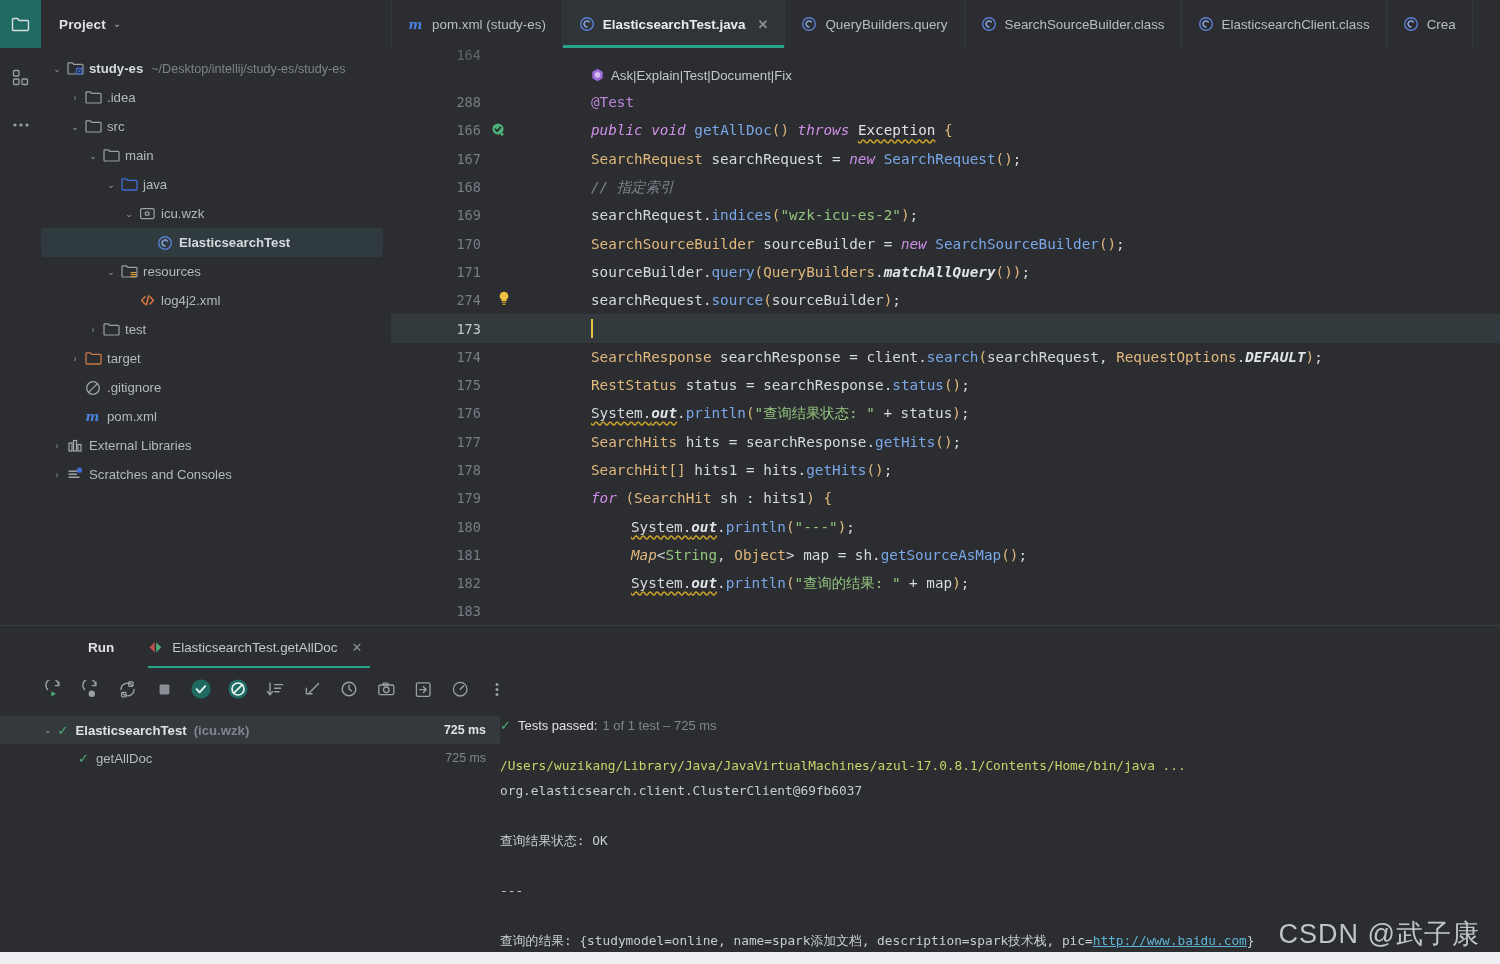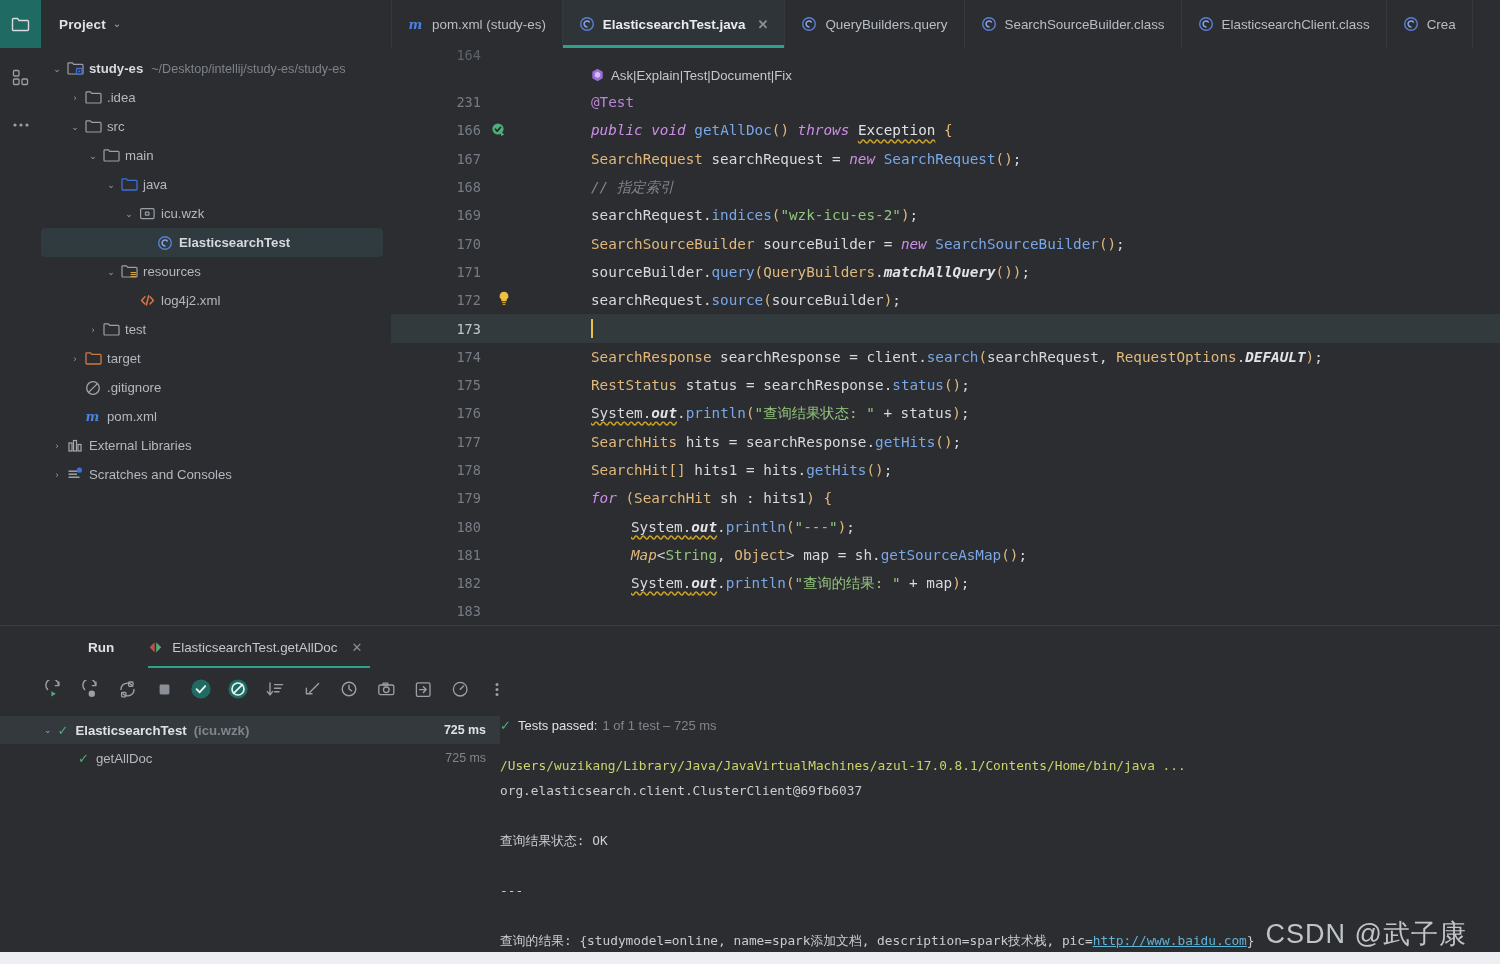--- a/index.html
+++ b/index.html
@@ -353,21 +353,21 @@
     align-items: center;
   }
   .console-status .muted { color: #80858d; margin-left: 5px; }
   .cline { height: 25px; line-height: 25px; color: #c8ccd2; white-space: pre; }
   .cline.cmd { color: #cbd36a; }
   .cline .lnk { color: #5fb3d4; text-decoration: underline; }
 
   
   .watermark {
     position: absolute;
-    right: 33px;
+    right: 20px;
     bottom: 12px;
     font-size: 27px;
     color: #cdd1d6;
     font-family: "Liberation Sans", sans-serif;
     letter-spacing: 1px;
     opacity: .92;
     pointer-events: none;
   }
   .bottom-strip {
     position: absolute;
@@ -626,32 +626,32 @@
         </div>
       </div>
 
     <div class="editor">
       <div class="editor-inner" id="editorlines">
           <div class="code-line" style="height: 14px;"><div class="gutter" style="color:#5d636b;font-size:13.6px;line-height:10px;">164</div></div>
           <div class="code-line" style="height: 26px;"><div class="gutter"></div><div class="gutter-gap"></div><div class="fold-col"></div><div class="code-text" style="font-family: &quot;Liberation Sans&quot;, sans-serif; font-size: 13.2px; color: rgb(196, 200, 206); display: flex; align-items: center;"><span style="margin-right:7px;display:inline-flex;"><svg width="13" height="14" viewBox="0 0 13 14">
                   <path d="M6.5.8l5.2 3v6.4l-5.2 3-5.2-3V3.8z" fill="#9b6bd8"></path>
                   <path d="M6.5 3.6l2.7 1.6v3.2l-2.7 1.6-2.7-1.6V5.2z" fill="#d2bdf0"></path>
                 </svg></span><span>Ask</span><span class="sep">|</span><span>Explain</span><span class="sep">|</span><span>Test</span><span class="sep">|</span><span>Document</span><span class="sep">|</span><span>Fix</span></div></div>
-          <div class="code-line"><div class="gutter">231</div><div class="gutter-gap"></div><div class="fold-col"></div><div class="code-text"><span class="an">@Test</span></div></div>
+          <div class="code-line"><div class="gutter">288</div><div class="gutter-gap"></div><div class="fold-col"></div><div class="code-text"><span class="an">@Test</span></div></div>
           <div class="code-line"><div class="gutter">166<span class="gutter-mark"><svg width="16" height="16" viewBox="0 0 16 16">
                   <circle cx="7" cy="7" r="5.6" fill="#4caf78"></circle>
                   <path d="M4.4 7.2l1.8 1.9 3.4-3.8" stroke="#1f2326" stroke-width="1.6" fill="none" stroke-linecap="round" stroke-linejoin="round"></path>
                   <path d="M10 10.2l3.4 2-3.4 2z" fill="#4caf78"></path>
                 </svg></span></div><div class="gutter-gap"></div><div class="fold-col"></div><div class="code-text"><span class="k">public</span><span class="pn"> </span><span class="k">void</span><span class="pn"> </span><span class="mth">getAllDoc</span><span class="pr">()</span><span class="pn"> </span><span class="k">throws</span><span class="pn"> </span><span class="warn">Exception</span><span class="pn"> </span><span class="pr">{</span></div></div>
           <div class="code-line"><div class="gutter">167</div><div class="gutter-gap"></div><div class="fold-col"><div style="position:absolute;left:0;top:0;bottom:0;width:38px;background:#39413f;"></div><div style="position:absolute;left:38px;top:0;bottom:0;width:1px;background:#6b6a45;"></div></div><div class="code-text"><span class="cls">SearchRequest</span><span class="id"> searchRequest </span><span class="pn">=</span><span class="pn"> </span><span class="k">new</span><span class="pn"> </span><span class="mth">SearchRequest</span><span class="pr">()</span><span class="pn">;</span></div></div>
           <div class="code-line"><div class="gutter">168</div><div class="gutter-gap"></div><div class="fold-col"><div style="position:absolute;left:0;top:0;bottom:0;width:38px;background:#39413f;"></div><div style="position:absolute;left:38px;top:0;bottom:0;width:1px;background:#6b6a45;"></div></div><div class="code-text"><span class="com">// 指定索引</span></div></div>
           <div class="code-line"><div class="gutter">169</div><div class="gutter-gap"></div><div class="fold-col"><div style="position:absolute;left:0;top:0;bottom:0;width:38px;background:#39413f;"></div><div style="position:absolute;left:38px;top:0;bottom:0;width:1px;background:#6b6a45;"></div></div><div class="code-text"><span class="id">searchRequest</span><span class="pn">.</span><span class="mth">indices</span><span class="pr">(</span><span class="str">"wzk-icu-es-2"</span><span class="pr">)</span><span class="pn">;</span></div></div>
           <div class="code-line"><div class="gutter">170</div><div class="gutter-gap"></div><div class="fold-col"><div style="position:absolute;left:0;top:0;bottom:0;width:38px;background:#39413f;"></div><div style="position:absolute;left:38px;top:0;bottom:0;width:1px;background:#6b6a45;"></div></div><div class="code-text"><span class="cls">SearchSourceBuilder</span><span class="id"> sourceBuilder </span><span class="pn">=</span><span class="pn"> </span><span class="k">new</span><span class="pn"> </span><span class="mth">SearchSourceBuilder</span><span class="pr">()</span><span class="pn">;</span></div></div>
           <div class="code-line"><div class="gutter">171</div><div class="gutter-gap"></div><div class="fold-col"><div style="position:absolute;left:0;top:0;bottom:0;width:38px;background:#39413f;"></div><div style="position:absolute;left:38px;top:0;bottom:0;width:1px;background:#6b6a45;"></div></div><div class="code-text"><span class="id">sourceBuilder</span><span class="pn">.</span><span class="mth">query</span><span class="pr">(</span><span class="cls">QueryBuilders</span><span class="pn">.</span><span class="stf">matchAllQuery</span><span class="pr">())</span><span class="pn">;</span></div></div>
-          <div class="code-line"><div class="gutter">172</div><div class="gutter-gap"><span style="position:absolute;left:6px;top:50%;transform:translateY(-50%);"><svg width="14" height="16" viewBox="0 0 14 16">
+          <div class="code-line"><div class="gutter">274</div><div class="gutter-gap"><span style="position:absolute;left:6px;top:50%;transform:translateY(-50%);"><svg width="14" height="16" viewBox="0 0 14 16">
                   <path d="M7 1.2a4.4 4.4 0 00-2.6 7.9v1.6h5.2V9.1A4.4 4.4 0 007 1.2z" fill="#f0c040"></path>
                   <rect x="5" y="11.4" width="4" height="1.3" rx=".6" fill="#c89a2a"></rect>
                   <rect x="5.4" y="13.4" width="3.2" height="1.2" rx=".6" fill="#c89a2a"></rect>
                 </svg></span></div><div class="fold-col"><div style="position:absolute;left:0;top:0;bottom:0;width:38px;background:#39413f;"></div><div style="position:absolute;left:38px;top:0;bottom:0;width:1px;background:#6b6a45;"></div></div><div class="code-text"><span class="id">searchRequest</span><span class="pn">.</span><span class="mth">source</span><span class="pr">(</span><span class="id">sourceBuilder</span><span class="pr">)</span><span class="pn">;</span></div></div>
           <div class="code-line current"><div class="gutter" style="color: rgb(196, 200, 206);">173</div><div class="gutter-gap"></div><div class="fold-col"><div style="position:absolute;left:0;top:0;bottom:0;width:38px;background:#39413f;"></div><div style="position:absolute;left:38px;top:0;bottom:0;width:1px;background:#6b6a45;"></div></div><div class="code-text"><span class="caret"></span></div></div>
           <div class="code-line"><div class="gutter">174</div><div class="gutter-gap"></div><div class="fold-col"><div style="position:absolute;left:0;top:0;bottom:0;width:38px;background:#39413f;"></div><div style="position:absolute;left:38px;top:0;bottom:0;width:1px;background:#6b6a45;"></div></div><div class="code-text"><span class="cls">SearchResponse</span><span class="id"> searchResponse </span><span class="pn">=</span><span class="id"> client</span><span class="pn">.</span><span class="mth">search</span><span class="pr">(</span><span class="id">searchRequest</span><span class="pn">, </span><span class="cls">RequestOptions</span><span class="pn">.</span><span class="stf">DEFAULT</span><span class="pr">)</span><span class="pn">;</span></div></div>
           <div class="code-line"><div class="gutter">175</div><div class="gutter-gap"></div><div class="fold-col"><div style="position:absolute;left:0;top:0;bottom:0;width:38px;background:#39413f;"></div><div style="position:absolute;left:38px;top:0;bottom:0;width:1px;background:#6b6a45;"></div></div><div class="code-text"><span class="cls">RestStatus</span><span class="id"> status </span><span class="pn">=</span><span class="id"> searchResponse</span><span class="pn">.</span><span class="mth">status</span><span class="pr">()</span><span class="pn">;</span></div></div>
           <div class="code-line"><div class="gutter">176</div><div class="gutter-gap"></div><div class="fold-col"><div style="position:absolute;left:0;top:0;bottom:0;width:38px;background:#39413f;"></div><div style="position:absolute;left:38px;top:0;bottom:0;width:1px;background:#6b6a45;"></div></div><div class="code-text"><span class="sysout">System.</span><span class="" style="color:#e0e3e8;font-style:italic;font-weight:bold;text-decoration:underline wavy #c9a227;text-underline-offset:3px;">out</span><span class="pn">.</span><span class="mth">println</span><span class="pr">(</span><span class="str">"查询结果状态: "</span><span class="id"> + status</span><span class="pr">)</span><span class="pn">;</span></div></div>
           <div class="code-line"><div class="gutter">177</div><div class="gutter-gap"></div><div class="fold-col"><div style="position:absolute;left:0;top:0;bottom:0;width:38px;background:#39413f;"></div><div style="position:absolute;left:38px;top:0;bottom:0;width:1px;background:#6b6a45;"></div></div><div class="code-text"><span class="cls">SearchHits</span><span class="id"> hits </span><span class="pn">=</span><span class="id"> searchResponse</span><span class="pn">.</span><span class="mth">getHits</span><span class="pr">()</span><span class="pn">;</span></div></div>
           <div class="code-line"><div class="gutter">178</div><div class="gutter-gap"></div><div class="fold-col"><div style="position:absolute;left:0;top:0;bottom:0;width:38px;background:#39413f;"></div><div style="position:absolute;left:38px;top:0;bottom:0;width:1px;background:#6b6a45;"></div></div><div class="code-text"><span class="cls">SearchHit</span><span class="pr">[]</span><span class="id"> hits1 </span><span class="pn">=</span><span class="id"> hits</span><span class="pn">.</span><span class="mth">getHits</span><span class="pr">()</span><span class="pn">;</span></div></div>

